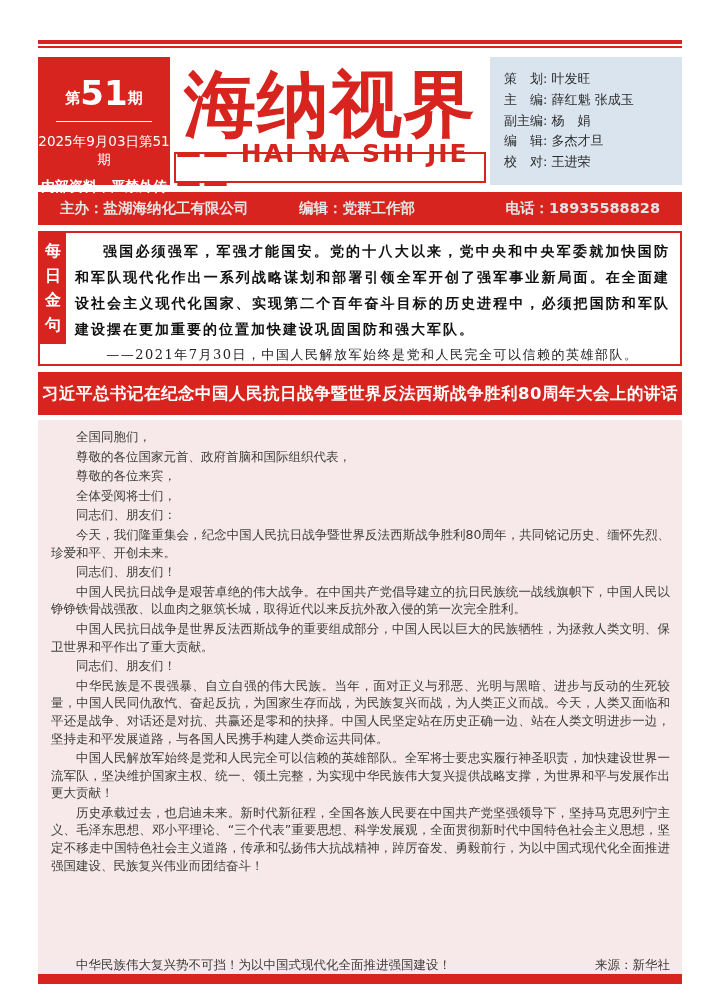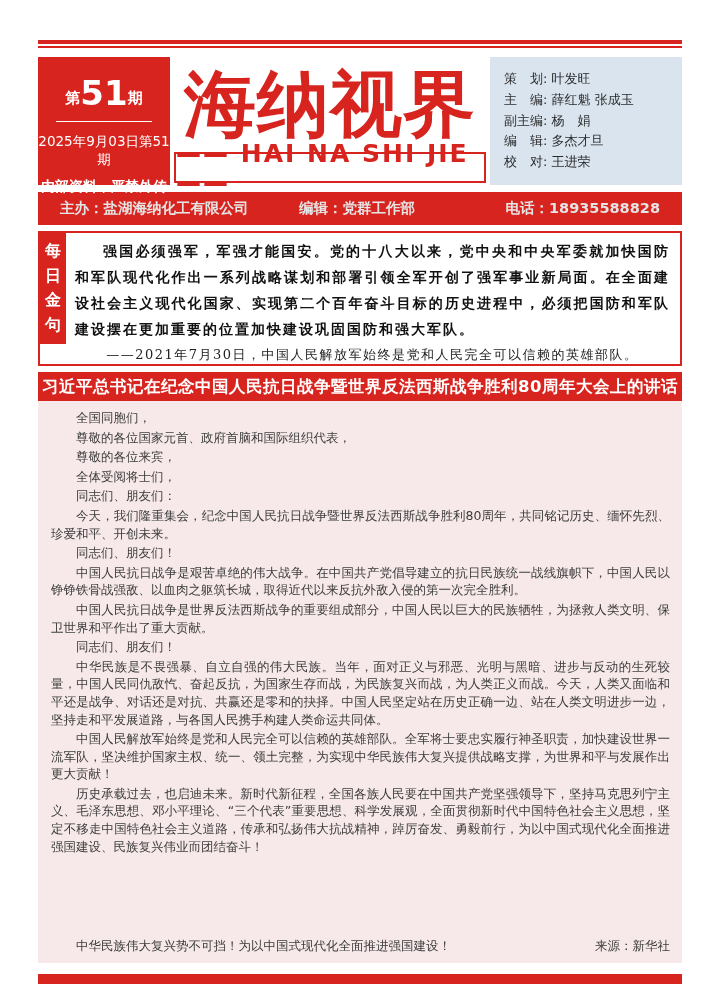--- a/index.html
+++ b/index.html
@@ -30,24 +30,24 @@
   .info-bar .mid { margin-left:-40px; }
 
   
   .quote-box { margin-top:6px; height:135px; border:2px solid #d8241e; background:#fff; display:flex; align-items:flex-start; }
   .quote-strip { width:26px; height:111px; background:#d8241e; color:#fff; display:flex; flex-direction:column; align-items:center; justify-content:space-around; padding:6px 0; font-size:16px; font-weight:bold; flex:none; }
   .quote-content { flex:1; padding:5px 10px 4px 9px; }
   .quote-text { font-weight:bold; color:#111; font-size:14px; letter-spacing:2px; line-height:26px; text-align:justify; text-indent:2em; }
   .quote-attr { margin-top:4px; font-family:"DejaVu Serif","Liberation Serif",serif; font-size:13px; letter-spacing:1.5px; color:#222; text-indent:2.4em; }
 
   
-  .article-banner { margin-top:6px; height:29px; background:#d8241e; color:#fff; font-weight:bold; font-size:16.5px; display:flex; align-items:center; justify-content:center; letter-spacing:0.5px; white-space:nowrap; }
+  .article-banner { margin-top:6px; height:43px; background:#d8241e; color:#fff; font-weight:bold; font-size:16.5px; display:flex; align-items:center; justify-content:center; letter-spacing:0.5px; white-space:nowrap; }
 
   
-  .article-section { height:562px; background:#f7e9e9; padding:8px 12px 8px 13px; display:flex; flex-direction:column;gap:12px; }
+  .article-section { margin-top:5px; height:562px; background:#f7e9e9; padding:8px 12px 8px 13px; display:flex; flex-direction:column;gap:12px; }
   .article-body { flex:1; overflow:hidden; }
   .para { font-size:12.5px; line-height:17.6px; color:#3c3c3c; text-align:justify; text-indent:2em; margin-bottom:2px; }
   .closing-row { flex:none; display:flex; justify-content:space-between; align-items:baseline; font-size:12.5px; color:#3c3c3c; line-height:18px; }
   .closing-text { text-indent:2em; display:inline-block; }
   .closing-source { white-space:nowrap; }
 
   
   .bottom-bar { position:absolute; left:38px; width:644px; bottom:15px; height:10px; background:#d8241e; }
 </style>
 </head>

